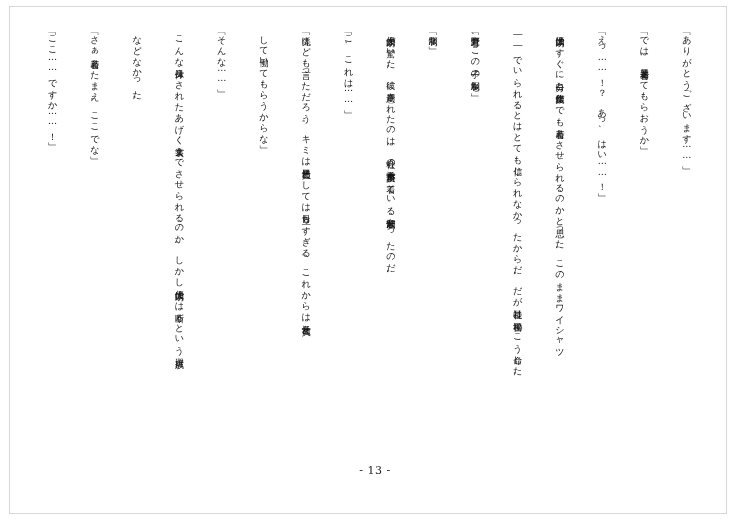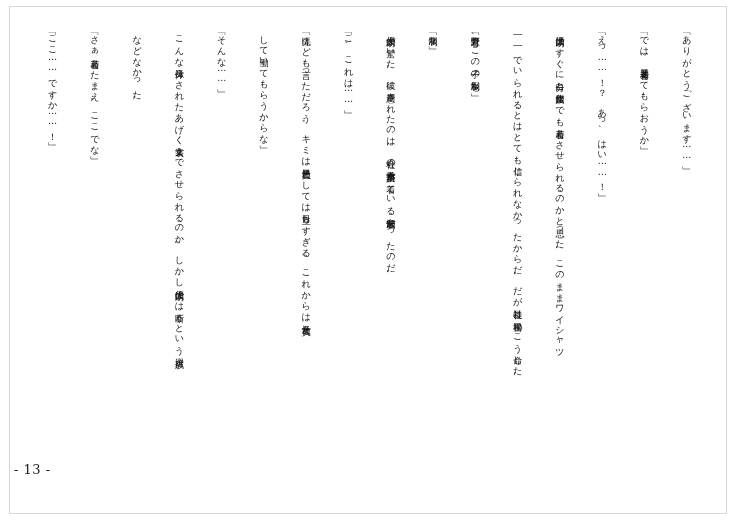--- a/index.html
+++ b/index.html
@@ -51,24 +51,25 @@
     white-space: pre-wrap;
     overflow: hidden;
   }
   .para {
     margin: 0;
     padding: 0;
     display: block;
   }
   #page-number {
     position: absolute;
-    left: 4px;
+    left: 14px;
     right: 0;
     bottom: 36px;
-    font-size: 13px;
+    text-align: center;
+    font-size: 11px;
     font-family: "DejaVu Serif", "Liberation Serif", serif;
     color: #222222;
     letter-spacing: 0.5px;
   }
 </style>
 </head>
 <body>
 
 <div id="page">
   <div id="page-frame">

